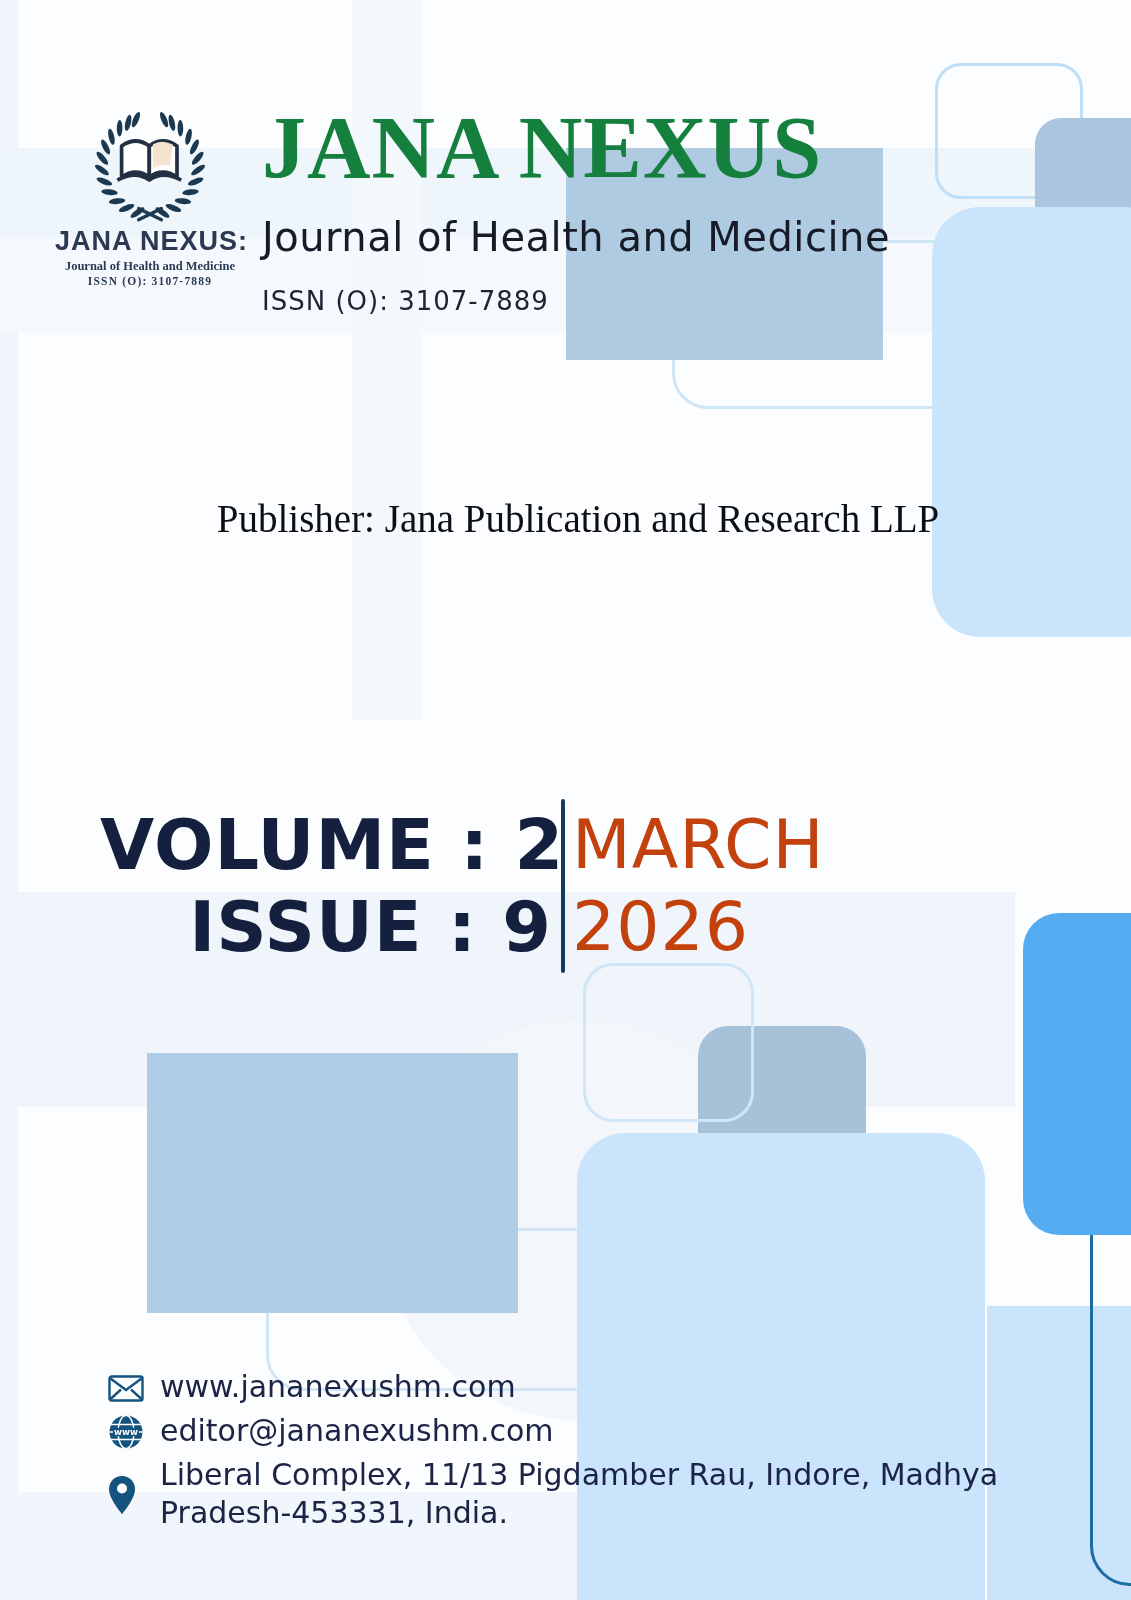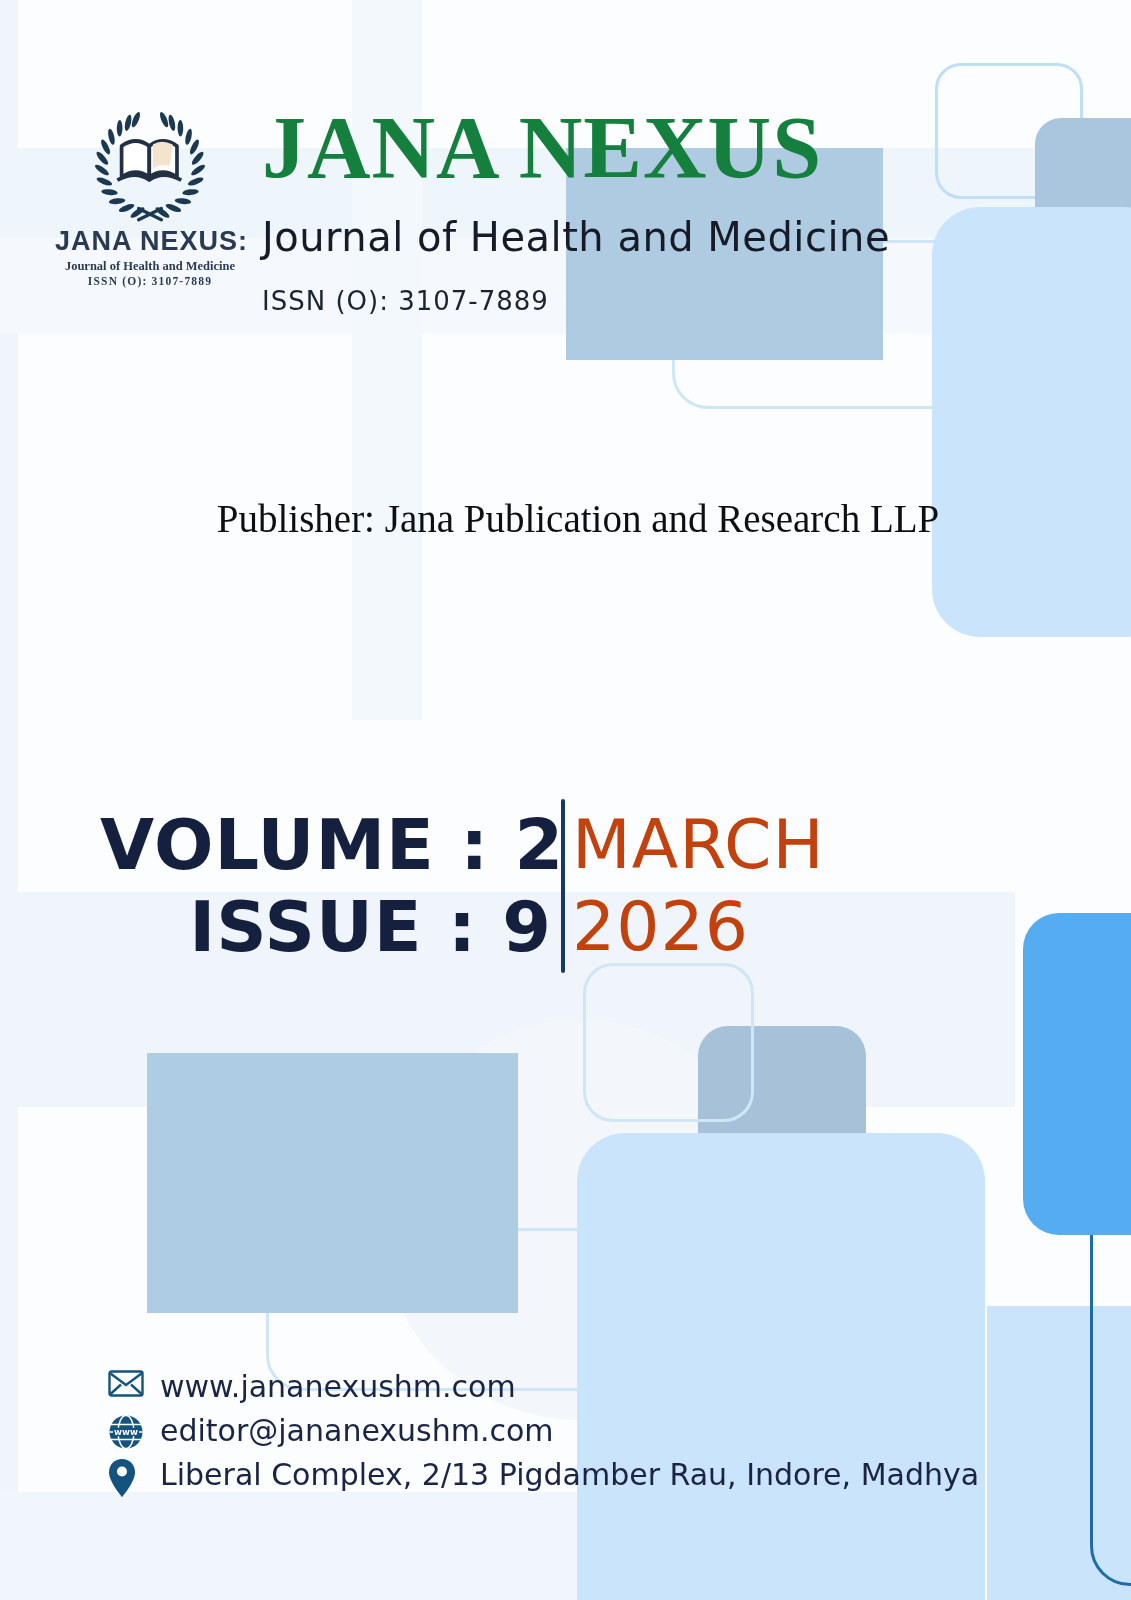--- a/index.html
+++ b/index.html
@@ -75,21 +75,21 @@
   
   .issue-block{left:100px;top:804px;display:flex;align-items:stretch;}
   .vol-left{width:452px;text-align:right;font-weight:800;font-size:70px;line-height:82px;
     color:#14203e;letter-spacing:1px;white-space:nowrap;}
   .vol-divider{width:4px;background:#173a63;border-radius:2px;margin:-5px 7px -5px 9px;}
   .vol-right{font-weight:400;font-size:68px;line-height:82px;color:#c2410c;
     letter-spacing:1px;white-space:nowrap;}
 
   
   .contact-block{left:108px;top:1368px;width:940px;color:#1b2444;}
-  .contact-row{display:flex;align-items:flex-start;margin-bottom:6px;}
+  .contact-row{display:flex;align-items:center;margin-bottom:6px;}
   .contact-icon{flex:0 0 40px;display:flex;justify-content:flex-start;padding-top:2px;}
   .contact-text{font-size:30px;line-height:38px;font-weight:500;margin-left:12px;}
   .address-text div{white-space:nowrap;}
 </style>
 </head>
 <body>
 
 <div class="page">
 
   <div class="band band-left"></div>
@@ -214,18 +214,19 @@
     </div>
 
     <div class="contact-row">
       <span class="contact-icon">
         <svg width="28" height="40" viewBox="0 0 28 40">
           <path d="M14 1 C6.5 1 1 6.8 1 14.2 C1 24 14 39 14 39 C14 39 27 24 27 14.2 C27 6.8 21.5 1 14 1 Z" fill="#15537f"></path>
           <circle cx="14" cy="13.5" r="5" fill="#ffffff"></circle>
         </svg>
       </span>
       <span class="contact-text address-text">
-        <div>Liberal Complex, 2/13 Pigdamber Rau, Indore, Madhya</div>
+        <div>Liberal Complex, 11/13 Pigdamber Rau, Indore, Madhya</div>
+        <div>Pradesh-453331, India.</div>
       </span>
     </div>
 
   </div>
 </div>
 
 </body></html>

